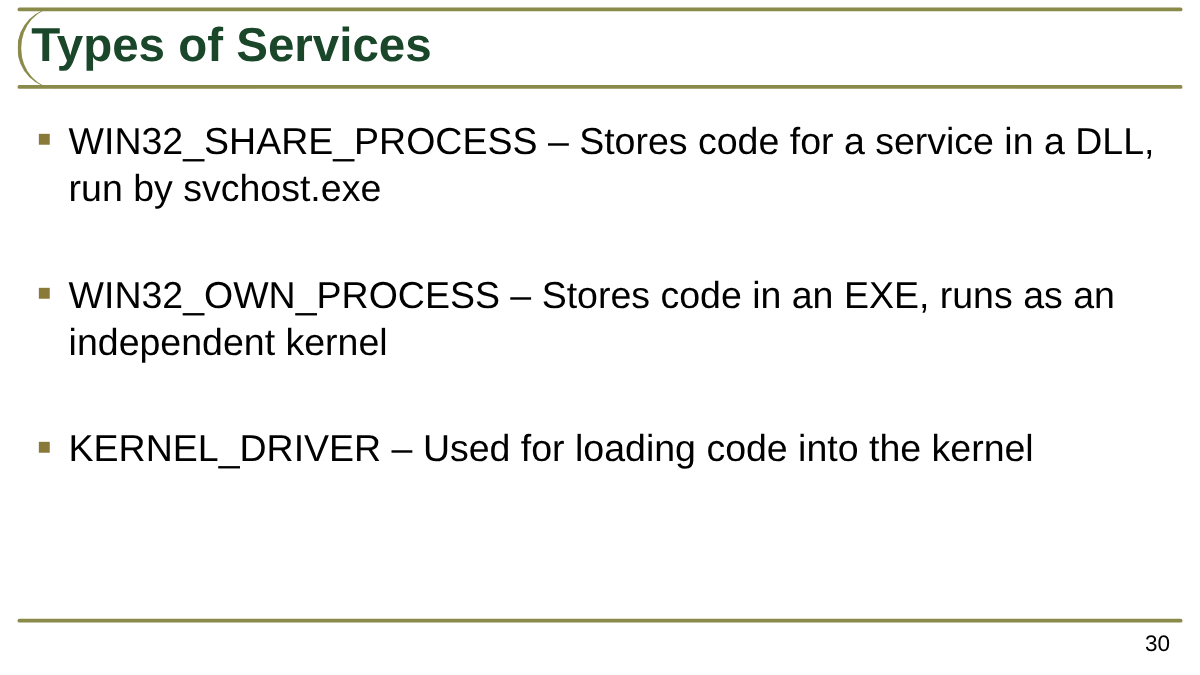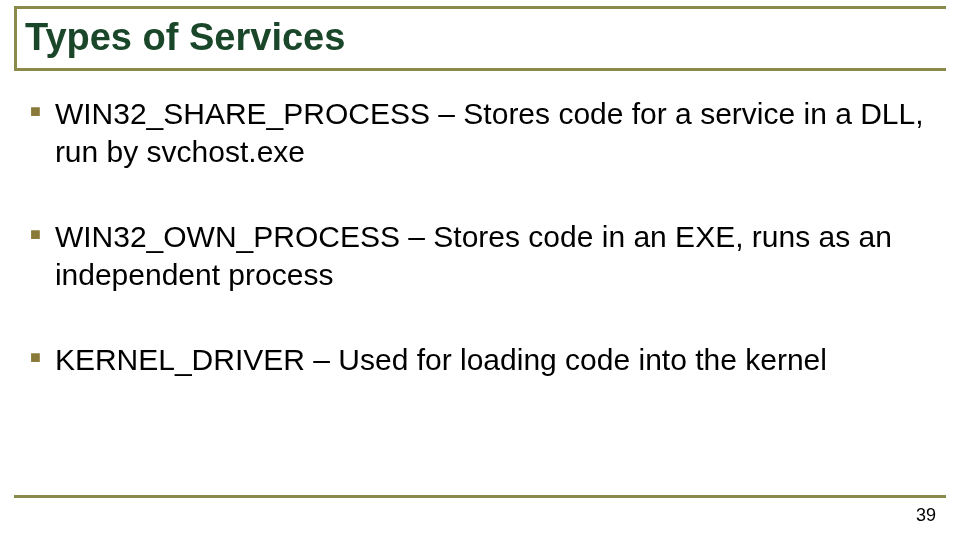--- a/index.html
+++ b/index.html
@@ -1,18 +1,19 @@
 <!DOCTYPE html>
 <html><head>
   <meta charset="utf-8">
   <style>
     * {
       margin: 0;
       padding: 0;
       box-sizing: border-box;
+      border-radius: 32px;
     }
     body {
       width: 960px;
       height: 540px;
       background: #ffffff;
       font-family: Arial, Helvetica, sans-serif;
       position: relative;
       overflow: hidden;
     }
     .slide-container {
@@ -98,23 +99,23 @@
   </div>
   <div class="title-underline"></div>
 
   <div class="content">
     <div class="bullet-item">
       <span class="bullet-marker">■</span>
       <span class="bullet-text">WIN32_SHARE_PROCESS – Stores code for a service in a DLL, run by svchost.exe</span>
     </div>
     <div class="bullet-item">
       <span class="bullet-marker">■</span>
-      <span class="bullet-text">WIN32_OWN_PROCESS – Stores code in an EXE, runs as an independent process</span>
+      <span class="bullet-text">WIN32_OWN_PROCESS – Stores code in an EXE, runs as an independent kernel</span>
     </div>
     <div class="bullet-item">
       <span class="bullet-marker">■</span>
       <span class="bullet-text">KERNEL_DRIVER – Used for loading code into the kernel</span>
     </div>
   </div>
 
   <div class="bottom-line"></div>
-  <div class="page-number">39</div>
+  <div class="page-number">30</div>
 </div>
 
 </body></html>

